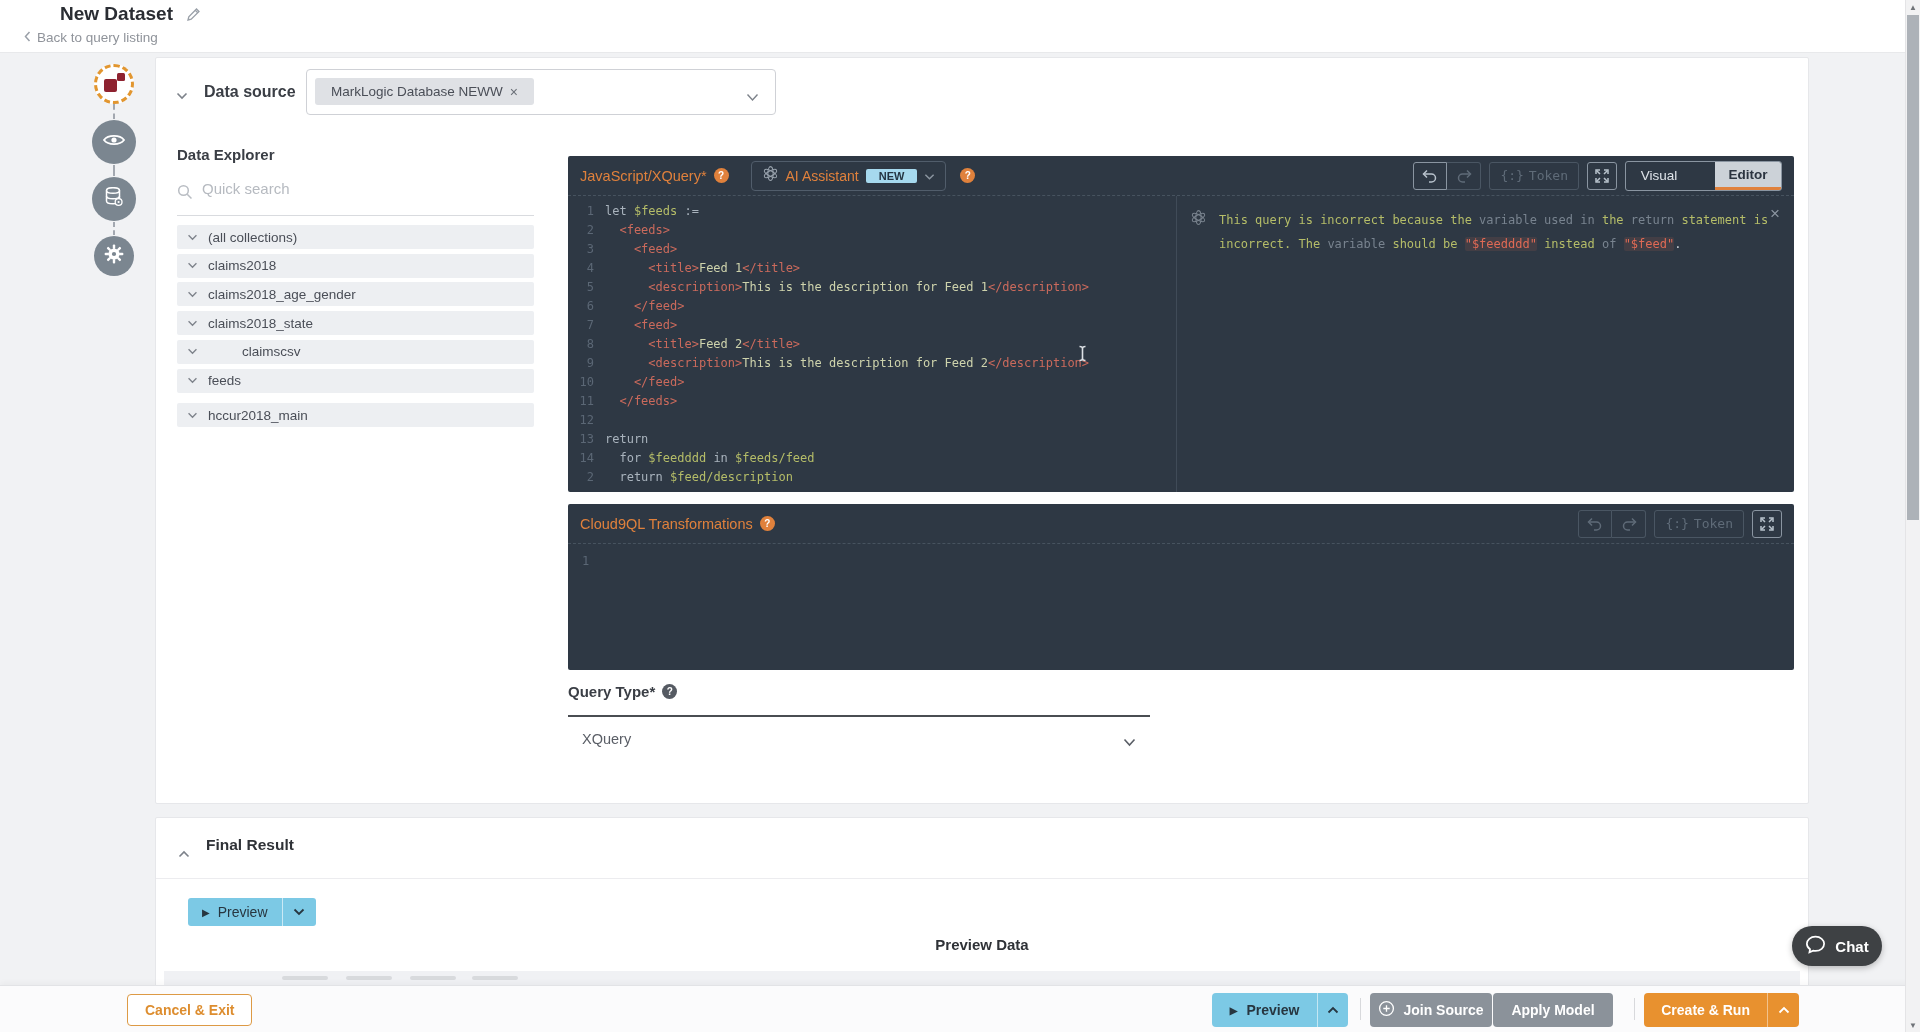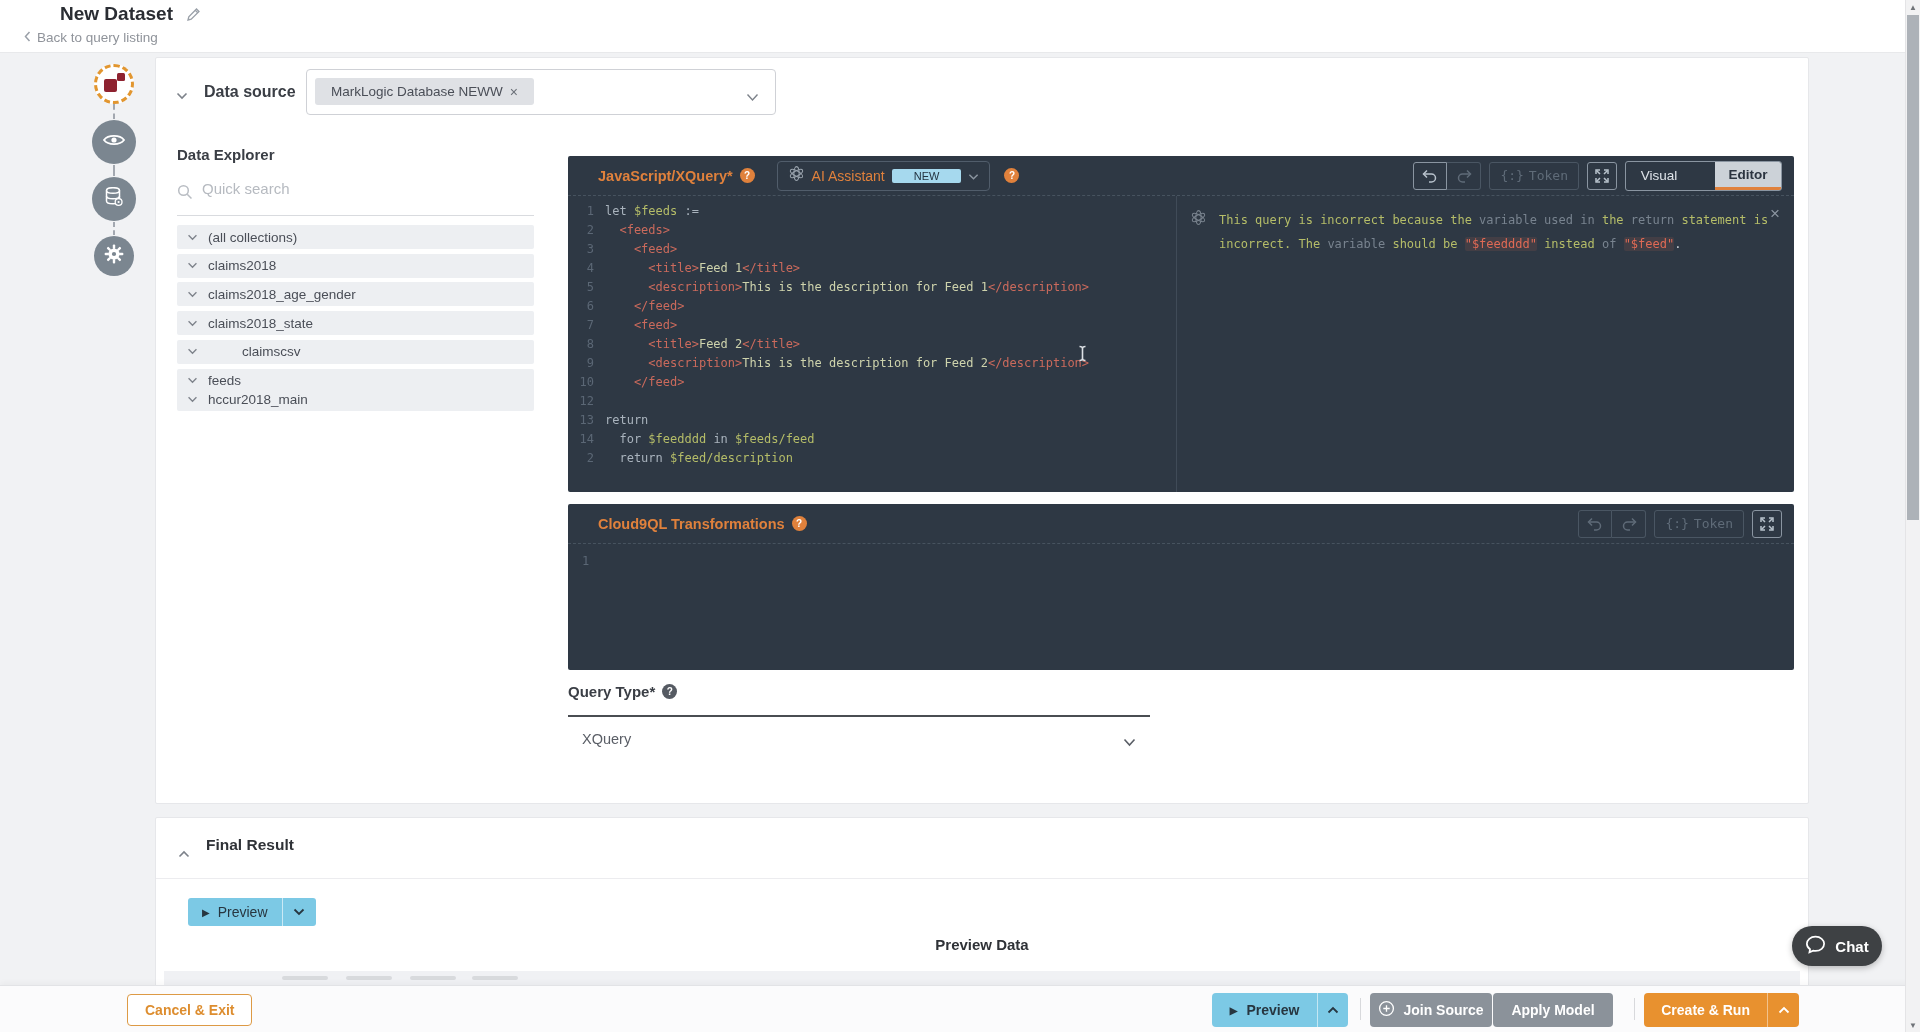--- a/index.html
+++ b/index.html
@@ -37,26 +37,26 @@
 
   .search-input{position:absolute;left:44px;top:121px;width:300px;border:none;outline:none;font-size:15px;color:#4a4e57;font-family:"Liberation Sans",sans-serif;background:transparent;}
   .search-input::placeholder{color:#b6bac0;}
   .search-underline{position:absolute;left:21px;top:157px;width:357px;border-top:1px solid #d9dbdf;}
 
   .coll-row{position:absolute;left:21px;width:357px;height:24px;background:#edeff2;border-radius:2px;display:flex;align-items:center;gap:10px;padding-left:10px;box-sizing:border-box;font-size:13.5px;color:#4a4e57;cursor:pointer;}
 
   
   .dark-panel{position:absolute;background:#2e3844;border-radius:2px;}
   .dk-header{position:absolute;left:0;top:0;right:0;height:40px;border-bottom:1px dashed #47535f;display:flex;align-items:center;padding:0 12px;box-sizing:border-box;}
-  .dk-title{color:#e0813c;font-size:14.5px;font-weight:700;margin-left:18px;}
+  .dk-title{color:#e0813c;font-size:14.5px;font-weight:400;}
   .qmark{display:inline-flex;width:15px;height:15px;border-radius:50%;background:#e0813c;color:#fff;font-size:10px;font-weight:bold;align-items:center;justify-content:center;margin-left:7px;}
   .qmark.dark{background:#555a62;}
   .ai-btn{display:flex;align-items:center;gap:7px;border:1px solid #515d6b;border-radius:4px;height:28px;padding:0 10px;margin-left:22px;cursor:pointer;}
   .ai-label{color:#e0813c;font-size:14px;}
-  .new-badge{background:#a6d9ee;color:#243442;font-size:11px;font-weight:normal;border-radius:2px;padding:1px 22px;}
+  .new-badge{background:#a6d9ee;color:#243442;font-size:11px;font-weight:bold;border-radius:2px;padding:1px 13px;}
   .dk-right{margin-left:auto;display:flex;align-items:center;gap:8px;}
   .icon-btn{height:28px;display:flex;align-items:center;justify-content:center;border:1px solid #4a5663;color:#5f6b78;border-radius:3px;box-sizing:border-box;cursor:pointer;}
   .icon-btn.bright{border-color:#8a95a1;color:#b8c2cc;}
   .btn-pair{display:flex;}
   .btn-pair .icon-btn{border-radius:0;width:34px;}
   .btn-pair .icon-btn:first-child{border-radius:3px 0 0 3px;}
   .btn-pair .icon-btn:last-child{border-radius:0 3px 3px 0;border-left:none;}
   .token-btn{padding:0 10px;gap:5px;font-size:13px;font-family:"DejaVu Sans Mono",monospace;}
   .toggle{display:flex;border:1px solid #8a95a1;border-radius:3px;overflow:hidden;gap:23px;}
   .toggle-opt{width:66px;height:28px;display:flex;align-items:center;justify-content:center;font-size:13.5px;cursor:pointer;}
@@ -254,21 +254,21 @@
 
   <div class="coll-row" style="top: 310.5px;">
     <span style="color:#7d828a;display:flex;">
       <svg width="11" height="7" viewBox="0 0 12 8" fill="none" stroke="currentColor" stroke-width="1.5">
               <polyline points="1.5,1.5 6,6 10.5,1.5"></polyline>
             </svg>
     </span>
     <span>feeds</span>
   </div>
 
-  <div class="coll-row" style="top: 329px;">
+  <div class="coll-row" style="top: 345px;">
     <span style="color:#7d828a;display:flex;">
       <svg width="11" height="7" viewBox="0 0 12 8" fill="none" stroke="currentColor" stroke-width="1.5">
               <polyline points="1.5,1.5 6,6 10.5,1.5"></polyline>
             </svg>
     </span>
     <span>hccur2018_main</span>
   </div>
 </div>
 
     <div class="dark-panel" style="left:412px;top:98px;width:1226px;height:336px;">
@@ -328,20 +328,21 @@
           <div class="code-line"><span class="ln">1</span><span class="seg-kw">let </span><span class="seg-var">$feeds</span><span class="seg-kw"> :=</span></div>
           <div class="code-line"><span class="ln">2</span><span class="seg-tag">  &lt;feeds&gt;</span></div>
           <div class="code-line"><span class="ln">3</span><span class="seg-tag">    &lt;feed&gt;</span></div>
           <div class="code-line"><span class="ln">4</span><span class="seg-tag">      &lt;title&gt;</span><span class="seg-txt">Feed 1</span><span class="seg-tag">&lt;/title&gt;</span></div>
           <div class="code-line"><span class="ln">5</span><span class="seg-tag">      &lt;description&gt;</span><span class="seg-txt">This is the description for Feed 1</span><span class="seg-tag">&lt;/description&gt;</span></div>
           <div class="code-line"><span class="ln">6</span><span class="seg-tag">    &lt;/feed&gt;</span></div>
           <div class="code-line"><span class="ln">7</span><span class="seg-tag">    &lt;feed&gt;</span></div>
           <div class="code-line"><span class="ln">8</span><span class="seg-tag">      &lt;title&gt;</span><span class="seg-txt">Feed 2</span><span class="seg-tag">&lt;/title&gt;</span></div>
           <div class="code-line"><span class="ln">9</span><span class="seg-tag">      &lt;description&gt;</span><span class="seg-txt">This is the description for Feed 2</span><span class="seg-tag">&lt;/description&gt;</span></div>
           <div class="code-line"><span class="ln">10</span><span class="seg-tag">    &lt;/feed&gt;</span></div>
+          <div class="code-line"><span class="ln">11</span><span class="seg-tag">  &lt;/feeds&gt;</span></div>
           <div class="code-line"><span class="ln">12</span></div>
           <div class="code-line"><span class="ln">13</span><span class="seg-kw">return</span></div>
           <div class="code-line"><span class="ln">14</span><span class="seg-kw">  for </span><span class="seg-var">$feedddd</span><span class="seg-kw"> in </span><span class="seg-var">$feeds/feed</span></div>
           <div class="code-line"><span class="ln">2</span><span class="seg-kw">  return </span><span class="seg-var">$feed/description</span></div>
         </div>
       <div class="vdivider"></div>
 
       <div class="ai-panel">
         <span class="abs" style="left:13px;top:13px;">
           <svg width="17" height="17" viewBox="0 0 20 20" fill="none" stroke="#7a848f" stroke-width="1.2">

